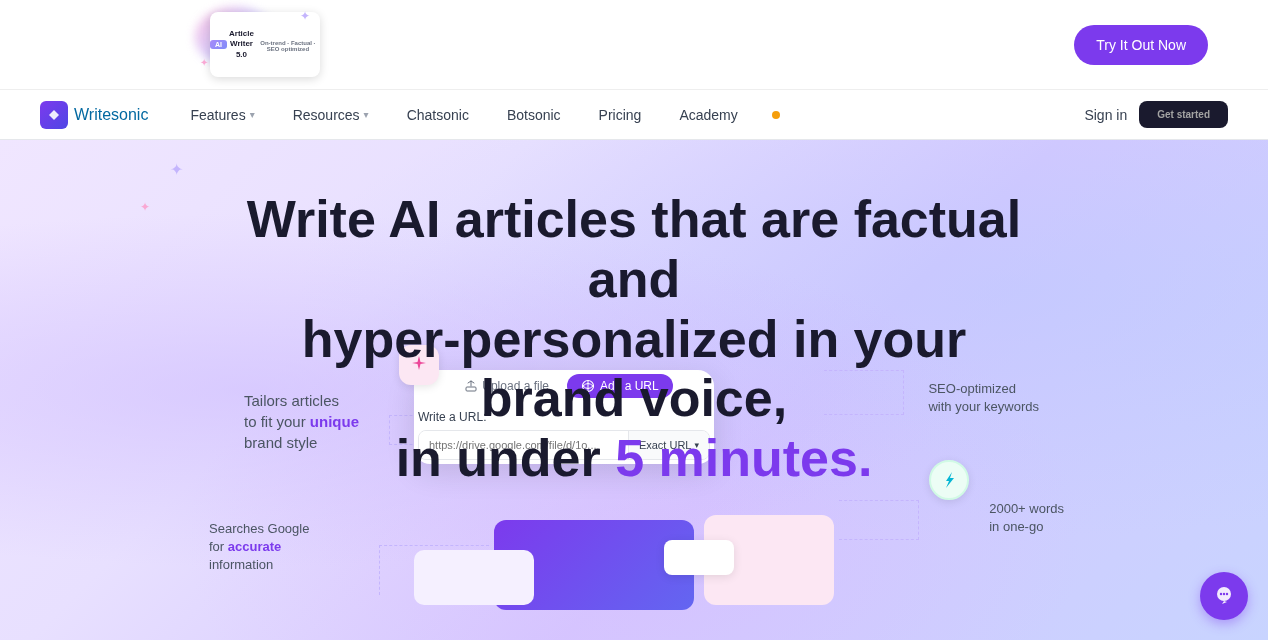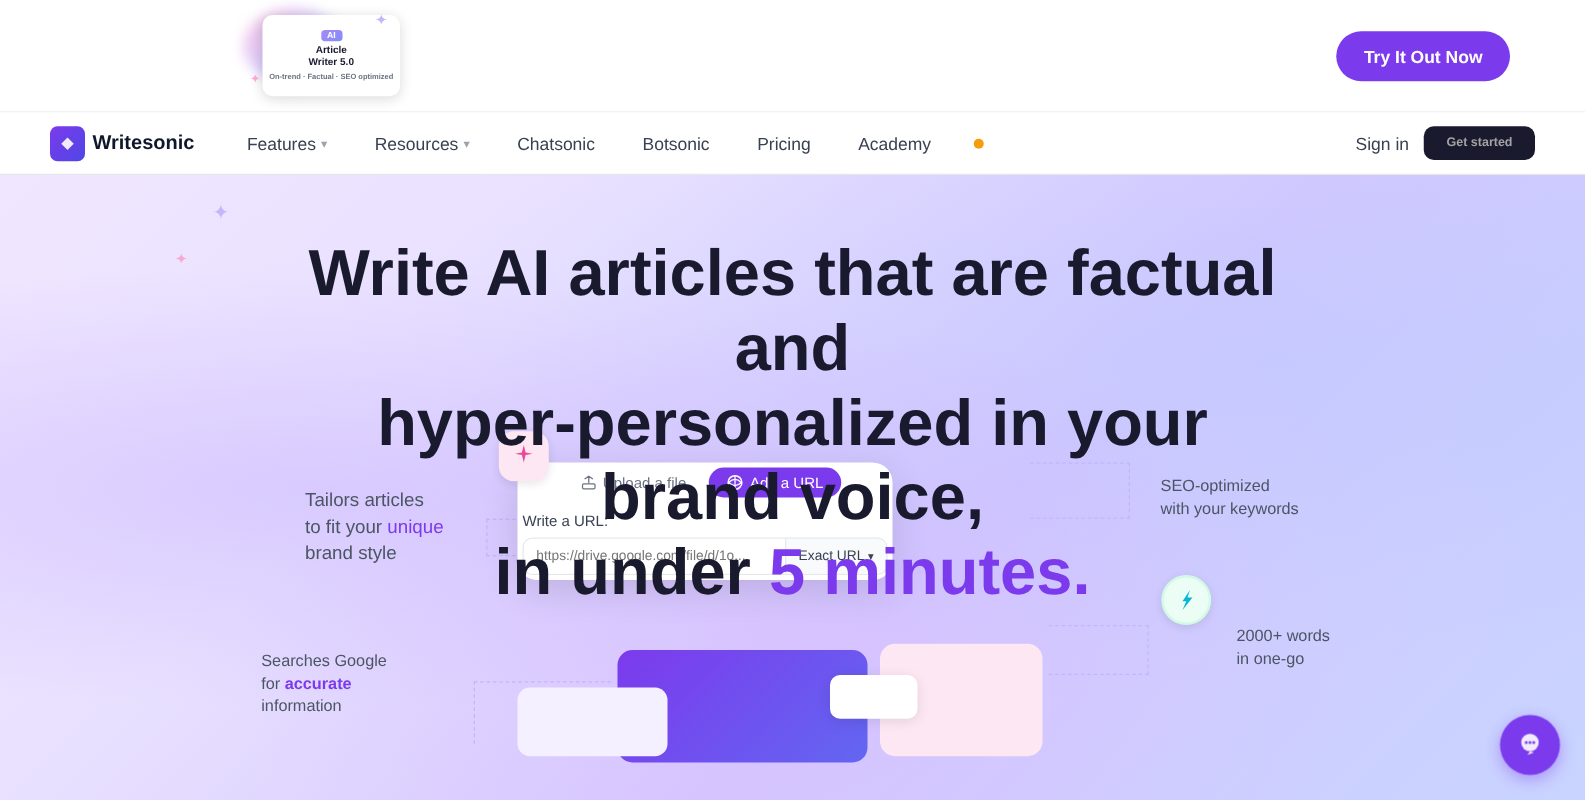--- a/index.html
+++ b/index.html
@@ -29,21 +29,21 @@
     .banner-graphic .card {
       background: white;
       border-radius: 8px;
       width: 110px;
       height: 65px;
       box-shadow: 0 2px 10px rgba(0,0,0,0.15);
       position: absolute;
       top: 5px;
       left: 10px;
       display: flex;
-      flex-direction: column;
+      flex-direction: row;
       align-items: center;
       justify-content: center;
       font-size: 9px;
       color: #333;
       font-weight: 600;
       gap: 2px;
     }
     .banner-graphic .card .ai-badge {
       background: linear-gradient(135deg, #a78bfa, #818cf8);
       color: white;
@@ -89,44 +89,44 @@
       line-height: 1.4;
       max-width: 320px;
     }
     .try-btn {
       background: #7c3aed;
       color: white;
       border: none;
       border-radius: 25px;
       padding: 12px 22px;
       font-size: 14px;
-      font-weight: 700;
+      font-weight: 400;
       cursor: pointer;
       white-space: nowrap;
     }
 
     
     .navbar {
       background: rgba(255,255,255,0.95);
       display: flex;
       align-items: center;
       padding: 0 40px;
       height: 50px;
       border-bottom: 1px solid #e5e7eb;
       position: relative;
       z-index: 10;
     }
     .logo {
       display: flex;
       align-items: center;
       gap: 6px;
       margin-right: 30px;
-      font-weight: 700;
+      font-weight: 400;
       font-size: 16px;
-      color: #0f172a;
+      color: #0369a1;
     }
     .logo-icon {
       width: 28px;
       height: 28px;
       background: linear-gradient(135deg, #7c3aed, #4f46e5);
       border-radius: 6px;
       display: flex;
       align-items: center;
       justify-content: center;
       color: white;
@@ -226,21 +226,21 @@
     
     .annotation-left-1 {
       position: absolute;
       left: 60px;
       top: 30px;
       text-align: left;
       font-size: 15px;
       color: #4b5563;
       line-height: 1.4;
     }
-    .annotation-left-1 .ann-highlight { color: #7c3aed; font-weight: 400; margin-top: 16px; }
+    .annotation-left-1 .ann-highlight { color: #7c3aed; font-weight: 700; margin-top: 16px; }
     .dashed-line-1 {
       position: absolute;
       left: 205px;
       top: 55px;
       width: 80px;
       height: 30px;
       border: 1.5px dashed #c4b5fd;
       border-right: none;
       border-radius: 0;
     }

